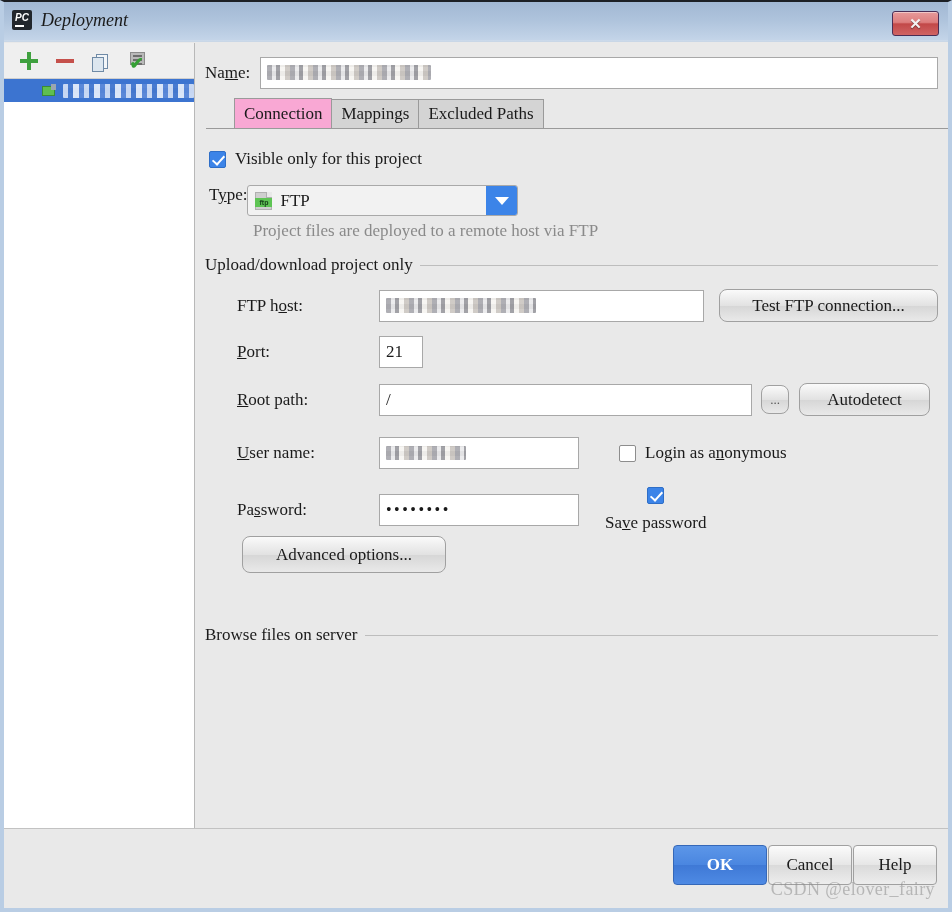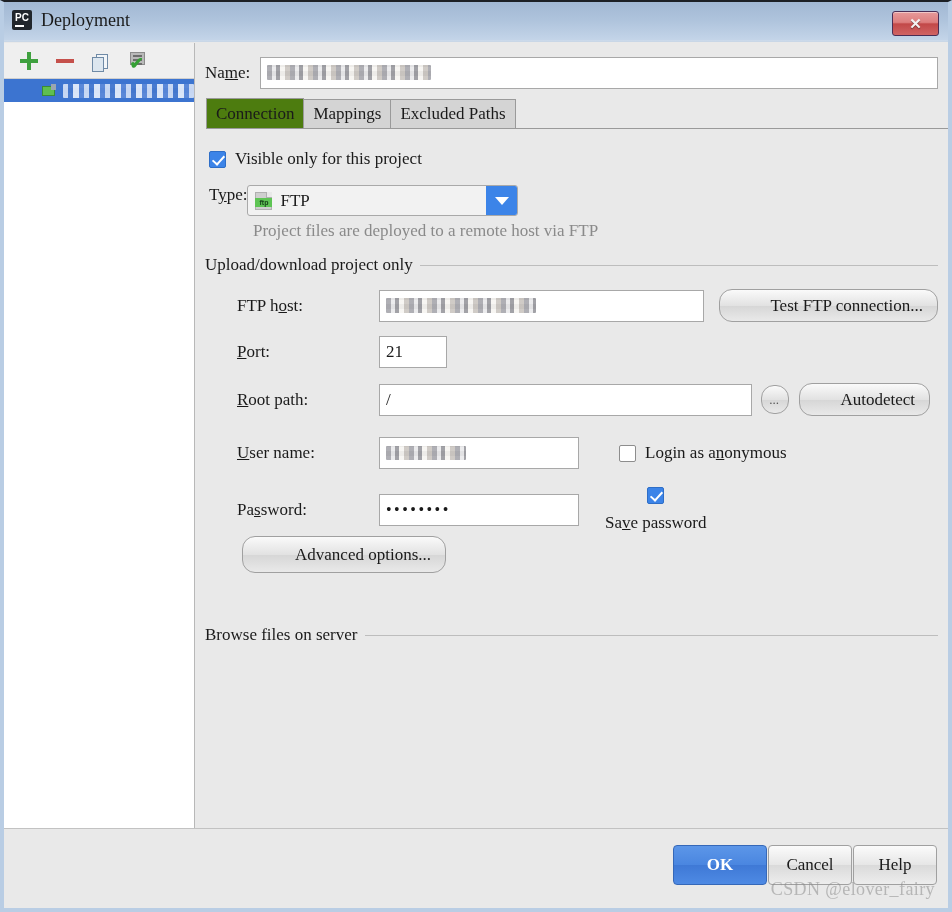--- a/index.html
+++ b/index.html
@@ -22,21 +22,21 @@
   }
 
   
   .titlebar {
     position: absolute; left: 0; top: 0; right: 0; height: 40px;
     background: linear-gradient(to bottom, #a2b8d3 0%, #aec3dc 45%, #c3d4e8 96%, #cfdceb 100%);
     border-bottom: 1px solid #c9d7e7;
   }
   .titlebar-left {
     position: absolute; left: 8px; top: 0; height: 36px;
-    display: flex; align-items: center; gap: 9px;
+    display: flex; align-items: center; gap: 9px; font-style: italic;
   }
   .pc-icon {
     width: 20px; height: 20px; border-radius: 2px;
     background: #21262c;
     position: relative;
     display: flex; align-items: center; justify-content: center;
   }
   .pc-icon .pc-text {
     color: #ffffff; font-size: 10px; font-weight: bold; line-height: 1;
     font-family: "Liberation Sans", sans-serif;
@@ -186,23 +186,23 @@
     display: flex; align-items: center;
     font-size: 17px; color: #1a1a1a;
     font-family: "Liberation Serif", serif;
     background: #d4d4d4;
     border: 1px solid #9a9a9a;
     border-bottom: none;
     margin-right: -1px;
     cursor: pointer;
   }
   .tab.active {
-    background: #4d7c0f;
+    background: #f9a8d4;
     height: 30px;
-    position: relative; z-index: 2;
+    position: relative; z-index: 2; margin-left: 28px;
   }
 
   .tabpanel { position: absolute; left: 0; top: 86px; right: 0; bottom: 0; }
 
   .chk-row {
     position: absolute; display: flex; align-items: center; gap: 9px;
     cursor: pointer;
   }
   .checkbox {
     width: 17px; height: 17px; flex: none;
@@ -267,23 +267,23 @@
   .group-title .line { flex: 1; height: 1px; background: #bdbdbd; }
 
   .frow { position: absolute; display: flex; align-items: center; }
   .frow .flabel {
     font-size: 17px; color: #1a1a1a; font-family: "Liberation Serif", serif;
     text-align: left;
   }
   .btn {
     height: 33px; padding: 0 14px;
     background: linear-gradient(to bottom, #fafafa 0%, #e2e2e2 50%, #d6d6d6 51%, #e9e9e9 100%);
-    border: 1px solid #a0a0a0; border-radius: 13px;
+    border: 1px solid #a0a0a0; border-radius: 8px;
     font-size: 17px; color: #1a1a1a; font-family: "Liberation Serif", serif;
-    display: inline-flex; align-items: center; justify-content: flex-end;
+    display: inline-flex; align-items: center; justify-content: center;
     cursor: pointer;
   }
   .btn.small { height: 29px; padding: 0 9px; font-size: 13px; color: #555; }
 
   .pwd-dots { letter-spacing: 2.5px; font-size: 16px; }
 
   
   .bottombar {
     position: absolute; left: 0; right: 0; bottom: 0; height: 80px;
     background: #e9e9e9;
@@ -417,21 +417,21 @@
         <div class="input" style="width:325px;">
           <span class="blur" style="width:150px;height:15px;"></span>
         </div>
         <div class="btn" style="margin-left:15px;width:219px;">
           <span>Test FTP connection...</span>
         </div>
       </div>
 
       <div class="frow" style="left:41px; top:207px;">
         <span class="flabel" style="width:142px;"><u>P</u>ort:</span>
-        <div class="input" style="width:68px;">
+        <div class="input" style="width:44px;">
           <span>21</span>
         </div>
       </div>
 
       <div class="frow" style="left:41px; top:254px;">
         <span class="flabel" style="width:142px;"><u>R</u>oot path:</span>
         <div class="input" style="width:373px;">
           <span>/</span>
         </div>
         <div class="btn small" style="margin-left:9px;width:28px;">

